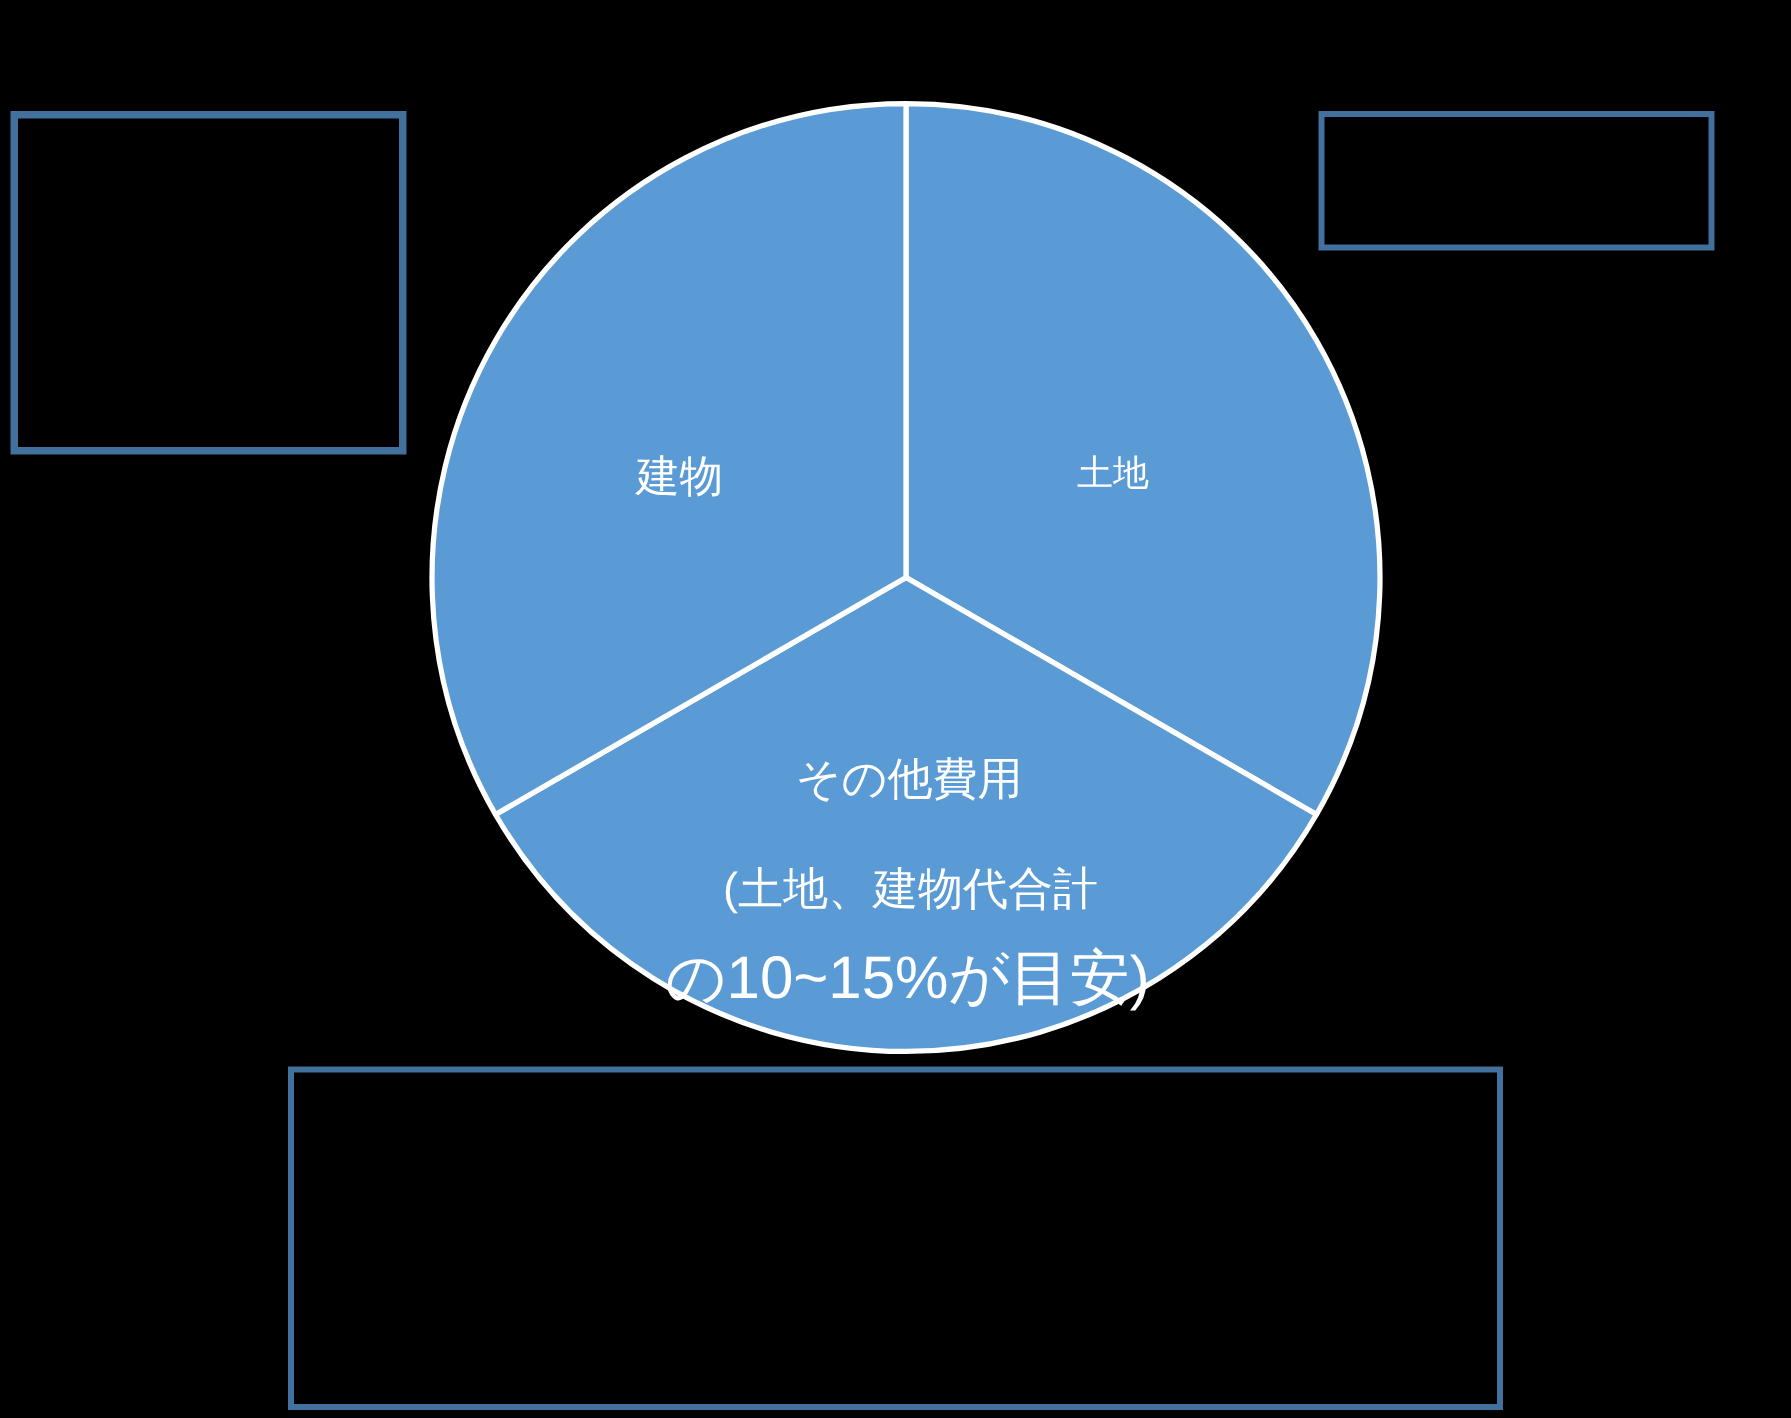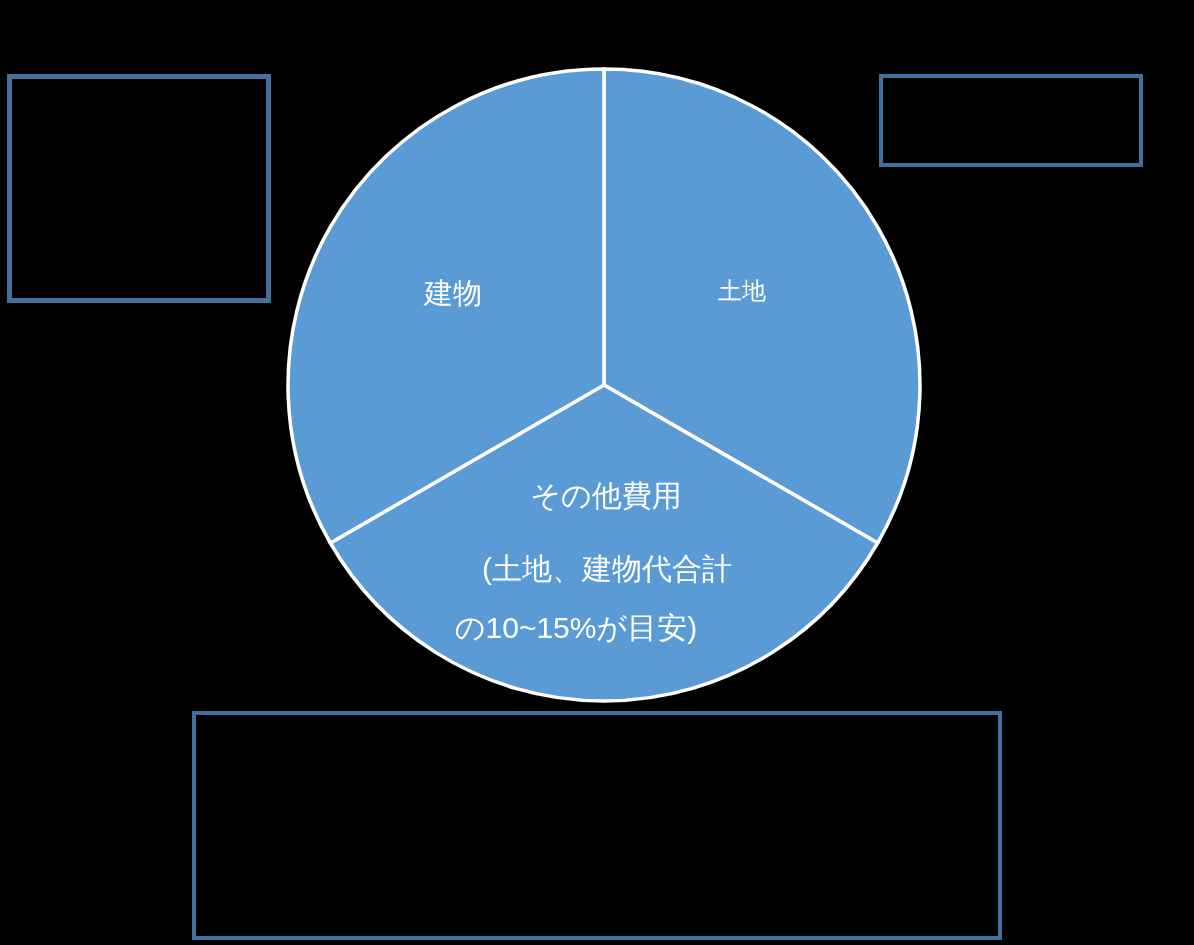--- a/index.html
+++ b/index.html
@@ -21,26 +21,27 @@
     top: 0;
     width: 1194px;
     height: 945px;
   }
   .slice-label {
     position: absolute;
     transform: translate(-50%, -50%);
     color: var(--label-color, #FFFFFF);
     white-space: nowrap;
     font-weight: 400;
+    margin-top: 24px;
   }
   .label-building { left: 453px; top: 294px; font-size: 29px; }
   .label-land     { left: 742px; top: 291px; font-size: 24px; }
   .label-other-title { left: 606px; top: 496px; font-size: 30px; }
   .label-other-note1 { left: 607px; top: 569px; font-size: 30px; }
-  .label-other-note2 { left: 576px; top: 628px; font-size: 30px; }
+  .label-other-note2 { left: 605px; top: 628px; font-size: 40px; }
   .callout {
     position: absolute;
     box-sizing: border-box;
     border: 4px solid var(--box-border, #41719C);
     background: transparent;
     color: var(--label-color, #FFFFFF);
     font-size: 20px;
   }
   .callout-top-left  { left: 7px;   top: 74px;  width: 264px; height: 229px; border-width: 5px; }
   .callout-top-right { left: 879px; top: 74px;  width: 264px; height: 93px; }

